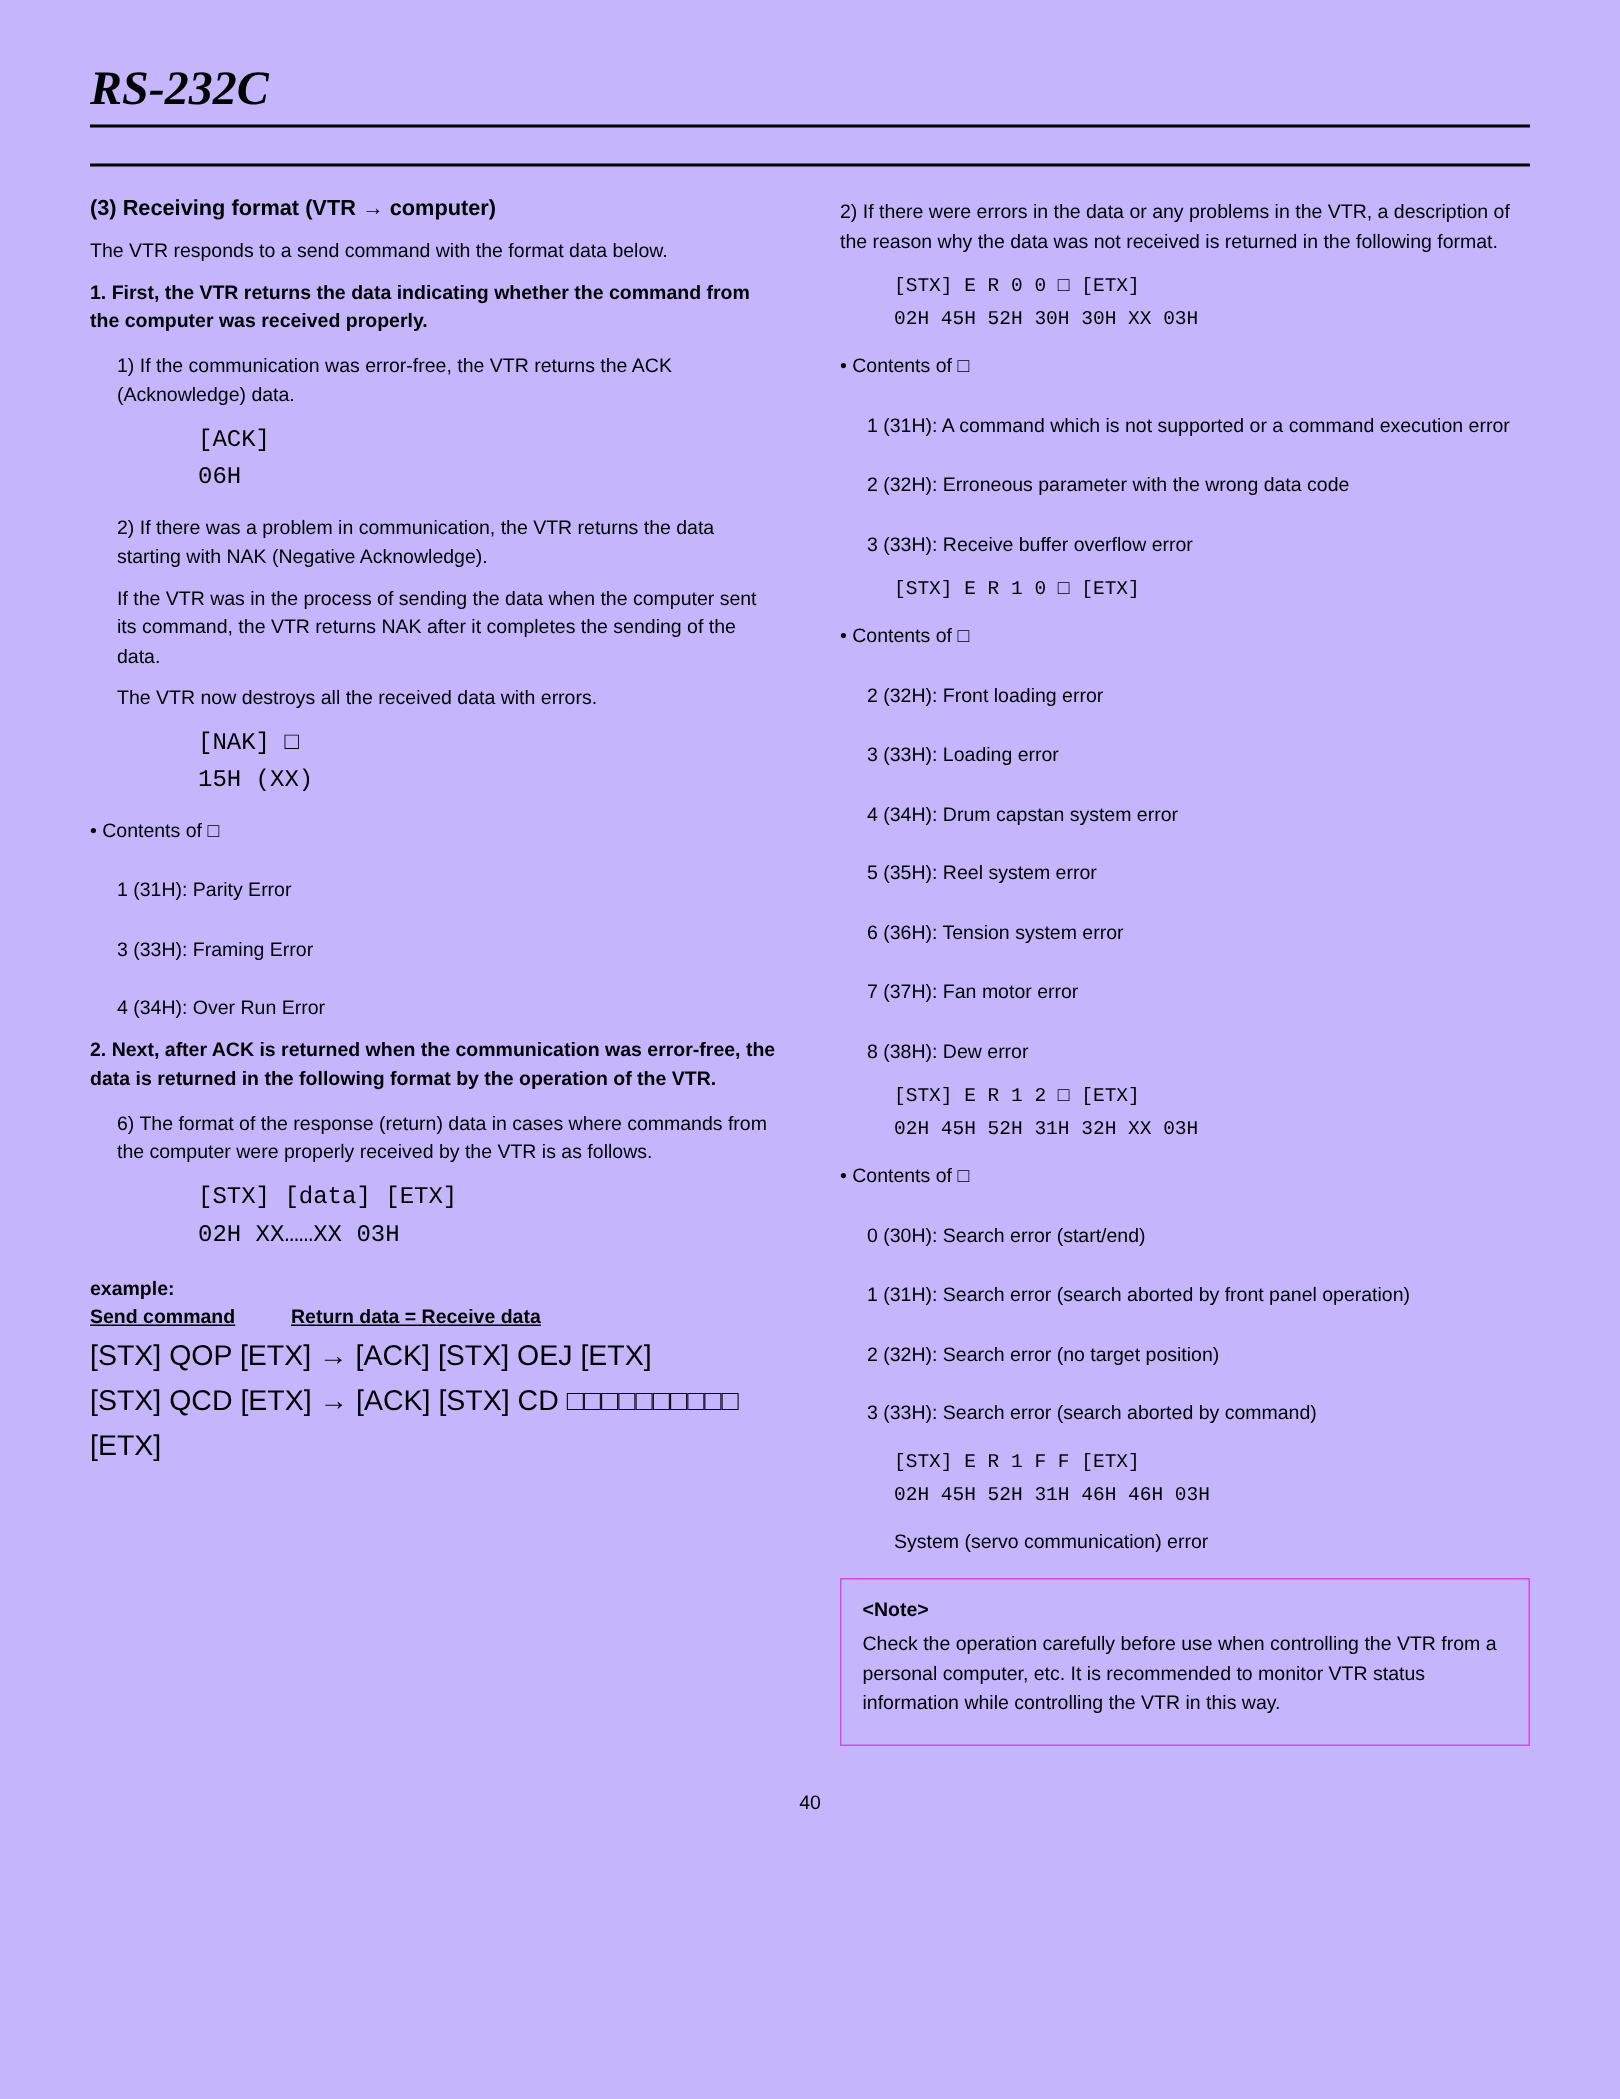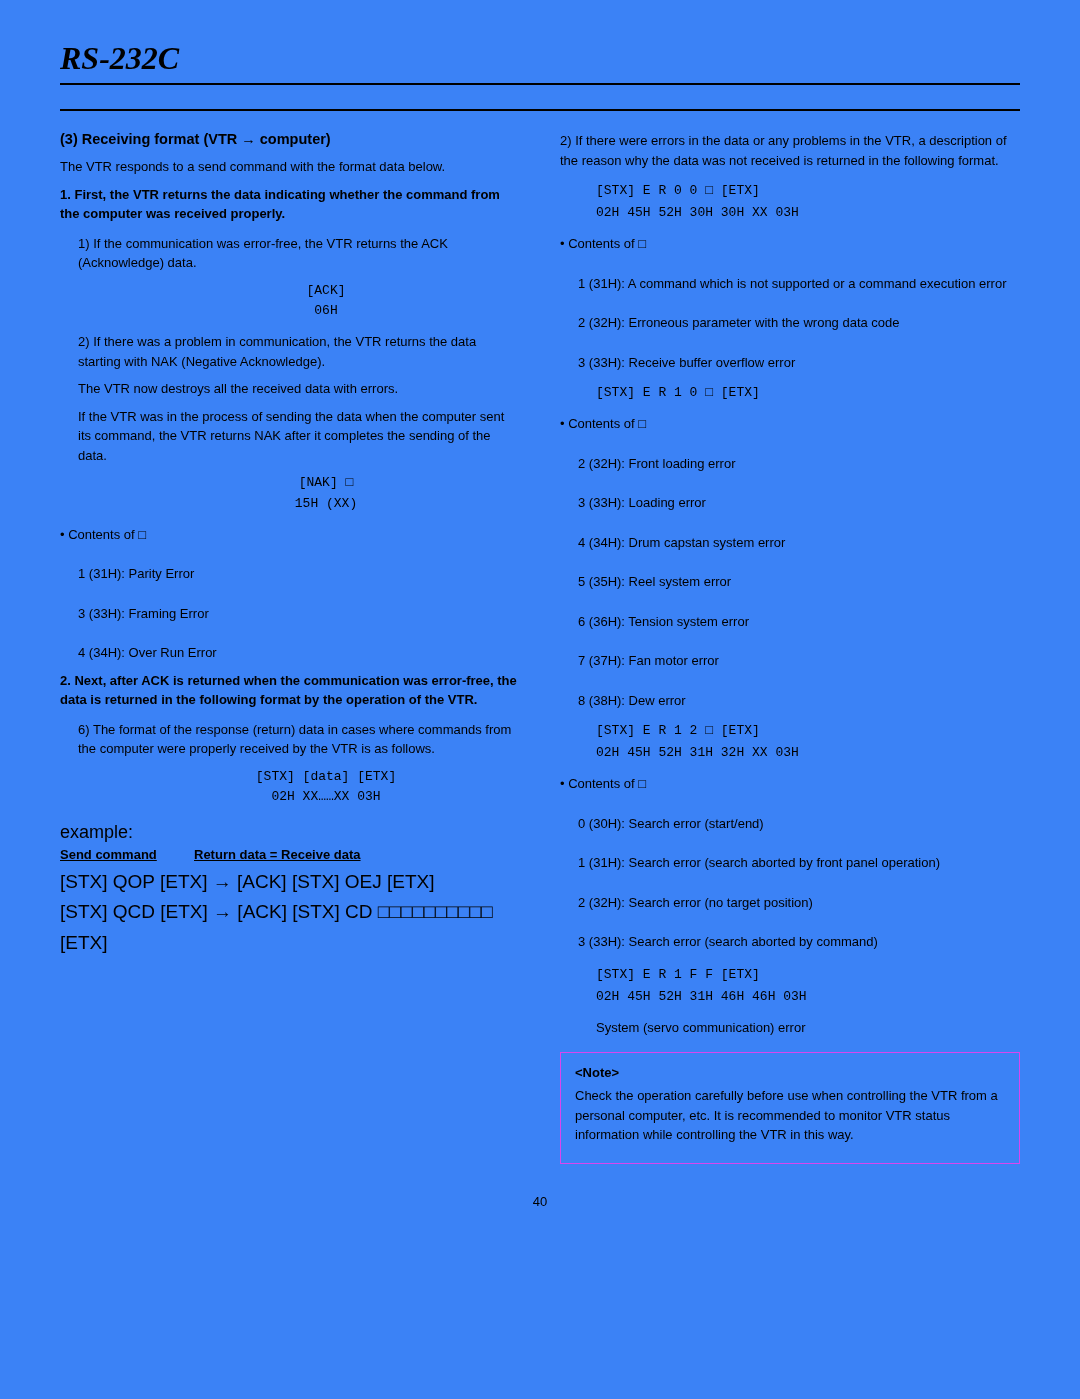--- a/index.html
+++ b/index.html
@@ -8,21 +8,21 @@
       font-family: Arial, Helvetica, sans-serif;
       font-size: 13px;
       color: #000;
       width: 1080px;
       min-height: 1399px;
       padding: 0;
     }
     .page {
       width: 1080px;
       min-height: 1399px;
-      background: #3b82f6;
+      background: #c4b5fd;
       padding: 40px 60px 40px 60px;
       position: relative;
     }
     .page-title {
       font-size: 32px;
       font-weight: bold;
       font-style: italic;
       font-family: 'Times New Roman', serif;
       border-bottom: 2px solid #000;
       padding-bottom: 6px;
@@ -55,23 +55,22 @@
     }
     .bold-item {
       font-weight: bold;
     }
     .indent1 {
       margin-left: 18px;
     }
     .code-block {
       margin: 8px 0 8px 54px;
       font-family: 'Courier New', monospace;
-      font-size: 13px;
+      font-size: 16px;
       line-height: 1.6;
-      text-align: center;
     }
     .hex-table-right {
       margin: 10px 0 10px 36px;
       font-family: 'Courier New', monospace;
       font-size: 13px;
       line-height: 1.7;
     }
     .bullet-block {
       margin: 8px 0;
     }
@@ -90,22 +89,22 @@
     }
     .contents-list div {
       line-height: 1.5;
       margin-bottom: 1px;
       margin-top: 20px;
     }
     .example-section {
       margin-top: 14px;
     }
     .example-heading {
-      font-weight: normal;
-      font-size: 18px;
+      font-weight: bold;
+      font-size: 13px;
       margin-bottom: 2px;
     }
     .example-row {
       display: flex;
       gap: 14px;
       margin-bottom: 2px;
       font-size: 13px;
       line-height: 1.5;
     }
     .example-col1 {
@@ -165,22 +164,22 @@
       <div class="numbered-item indent1">
         <p>1) If the communication was error-free, the VTR returns the ACK (Acknowledge) data.</p>
         <div class="code-block">
           <div>[ACK]</div>
           <div>06H</div>
         </div>
       </div>
 
       <div class="numbered-item indent1">
         <p>2) If there was a problem in communication, the VTR returns the data starting with NAK (Negative Acknowledge).</p>
+        <p>If the VTR was in the process of sending the data when the computer sent its command, the VTR returns NAK after it completes the sending of the data.</p>
         <p>The VTR now destroys all the received data with errors.</p>
-        <p>If the VTR was in the process of sending the data when the computer sent its command, the VTR returns NAK after it completes the sending of the data.</p>
         <div class="code-block">
           <div>[NAK]  □</div>
           <div>15H   (XX)</div>
         </div>
       </div>
 
       <div class="bullet-block indent1">
         <div class="bullet-line">
           <span class="contents-label">• Contents of □</span>
         </div>

